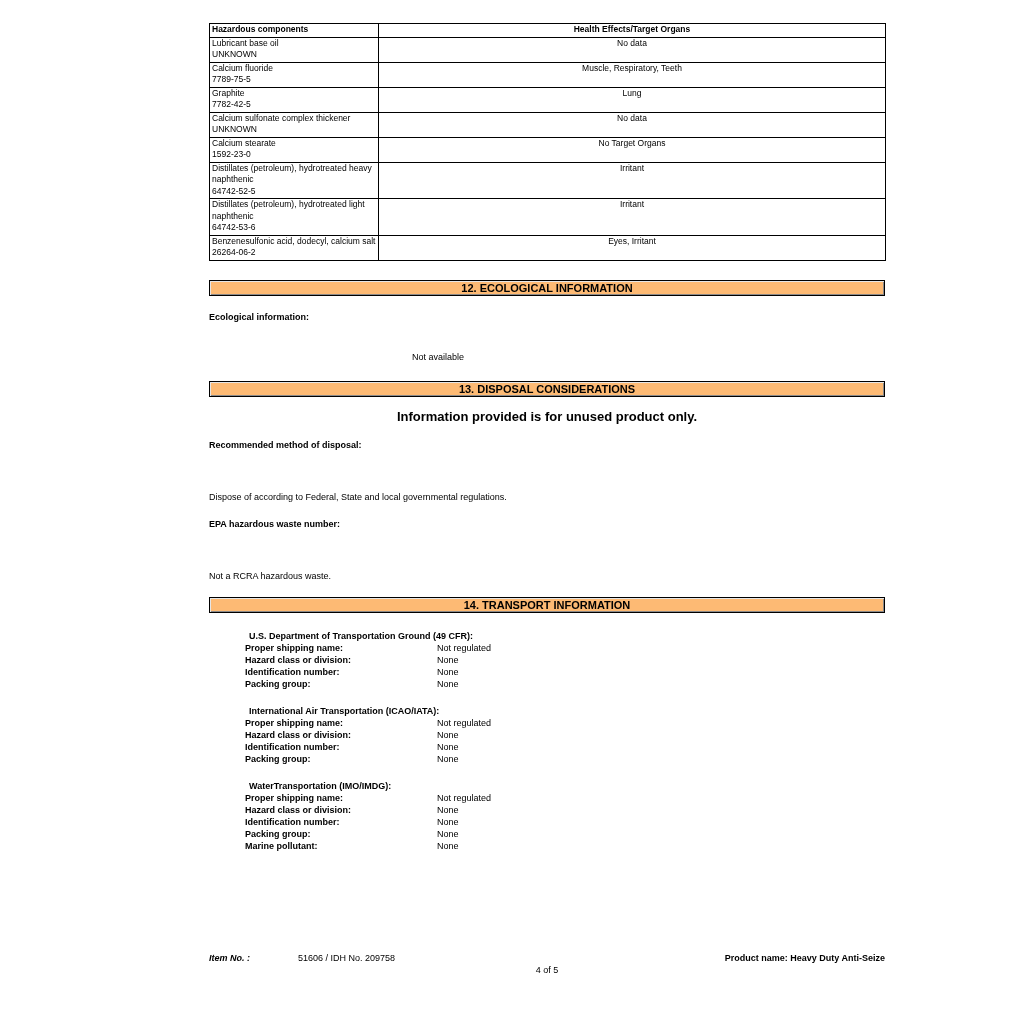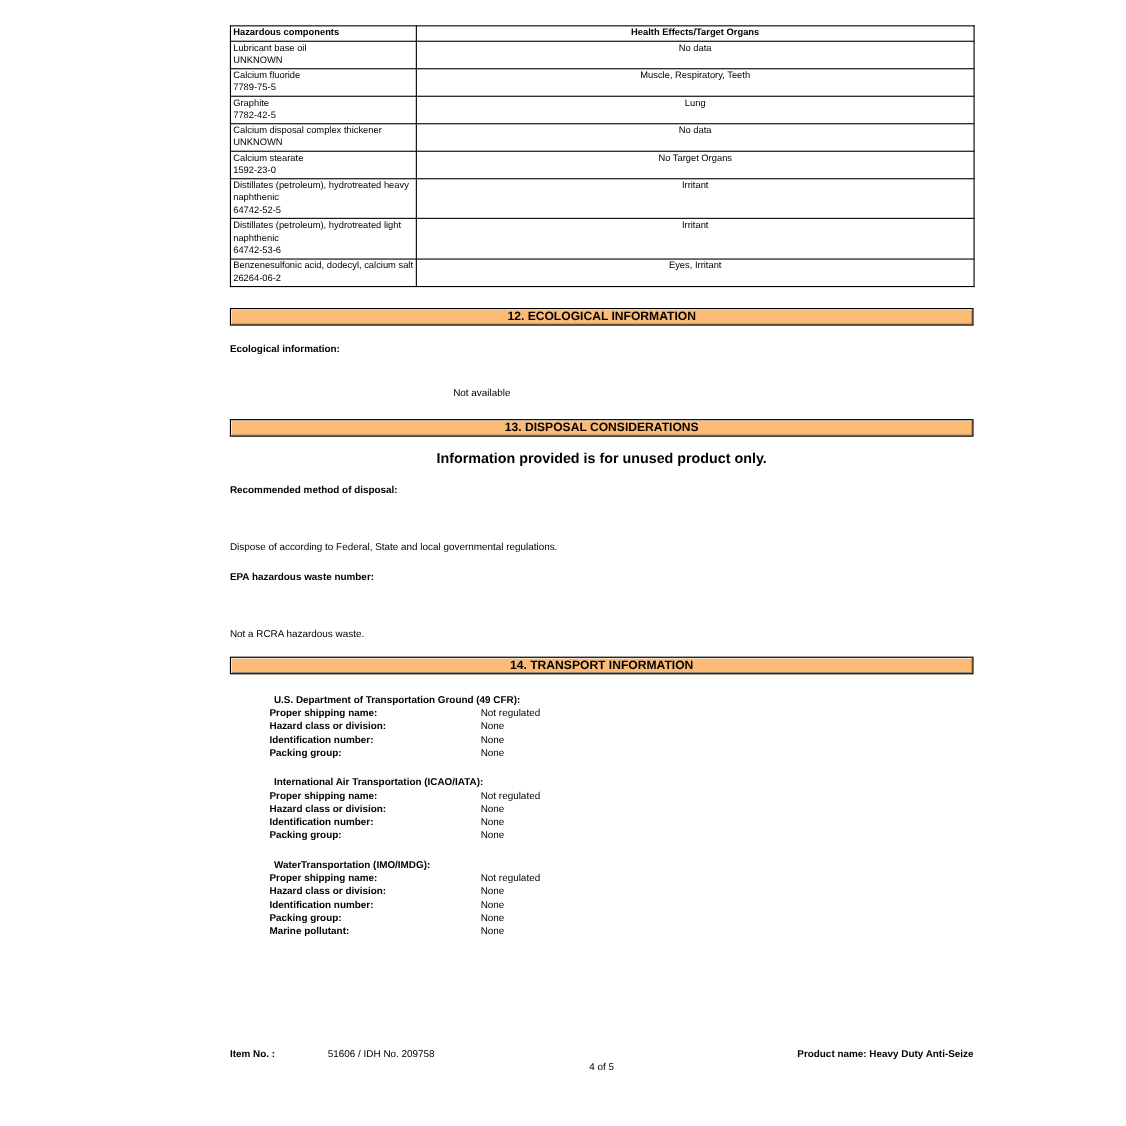--- a/index.html
+++ b/index.html
@@ -81,21 +81,21 @@
   
   .footer {
     position: absolute;
     left: 209px;
     top: 952px;
     width: 676px;
     font-size: 9px;
     line-height: 12px;
   }
   .footer-row { display: flex; justify-content: space-between; }
-  .footer-item-label { font-weight: bold; display: inline-block; width: 89px; }
+  .footer-item-label { font-weight: bold; display: inline-block; width: 89px; font-style: italic; }
   .footer-product { font-weight: bold; }
   .footer-page { text-align: center; margin-top: 0px; }
 </style>
 </head>
 <body>
 
 <div class="content">
 
   <table class="hz-table">
     <colgroup>
@@ -125,21 +125,21 @@
       </tr>
       <tr>
         <td>
             <div>Graphite</div>
             <div>7782-42-5</div>
           </td>
         <td class="fx">Lung</td>
       </tr>
       <tr>
         <td>
-            <div>Calcium disposal complex thickener</div>
+            <div>Calcium sulfonate complex thickener</div>
             <div>UNKNOWN</div>
           </td>
         <td class="fx">No data</td>
       </tr>
       <tr>
         <td>
             <div>Calcium stearate</div>
             <div>1592-23-0</div>
           </td>
         <td class="fx">No Target Organs</td>

